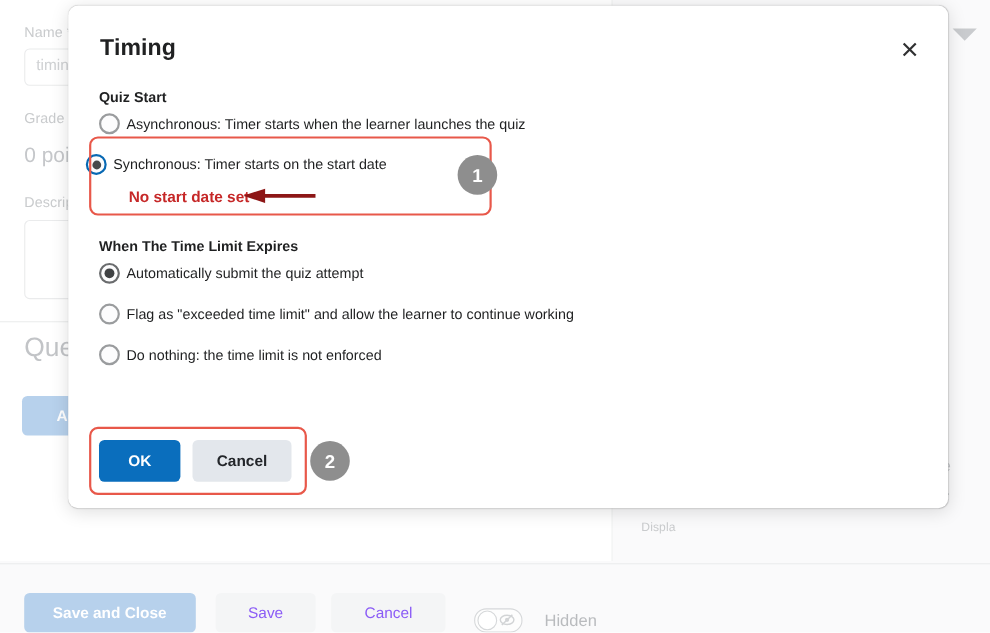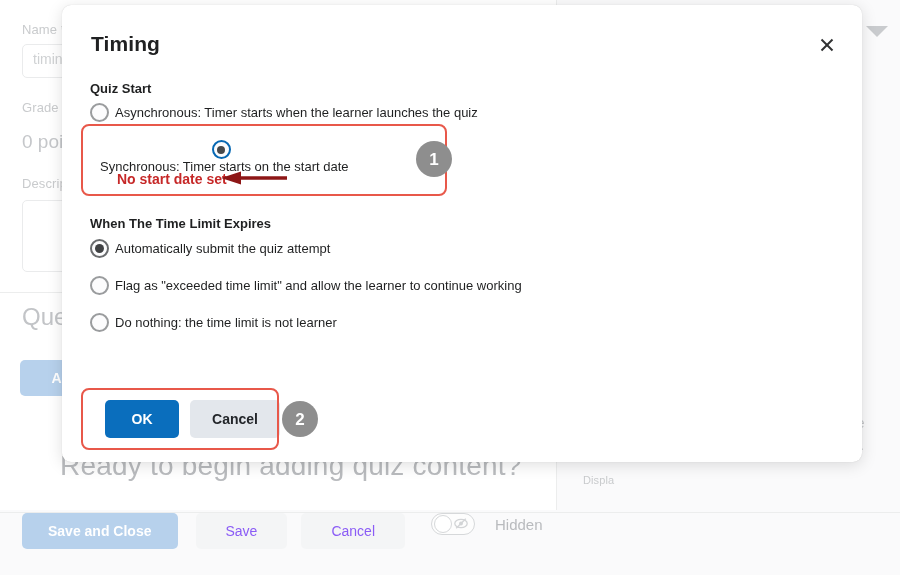--- a/index.html
+++ b/index.html
@@ -114,21 +114,21 @@
 
   
   #bottom-bar {
     position: absolute;
     left: 0; bottom: 0;
     width: 900px;
     height: 63px;
     background: #fafafb;
     border-top: 1px solid #eceded;
     display: flex;
-    align-items: flex-start;
+    align-items: flex-end;
     padding-left: 22px;
     box-sizing: border-box;
   }
   .bar-btn {
     height: 36px;
     border-radius: 5px;
     font-size: 14px;
     display: flex;
     align-items: center;
     justify-content: center;
@@ -324,21 +324,20 @@
     position: absolute;
     height: 38px;
     border-radius: 5px;
     font-size: 14px;
     font-weight: bold;
     display: flex;
     align-items: center;
     justify-content: center;
     cursor: pointer;
     white-space: nowrap;
-    margin-left: 15px;
   }
   #btn-ok {
     left: 28px; top: 395px;
     width: 74px;
     background: #0a6ebd;
     color: #ffffff;
   }
   #btn-cancel {
     left: 113px; top: 395px;
     width: 90px;
@@ -362,21 +361,20 @@
 
   <div class="bg-label" style="left:22px; top:176px;">Description</div>
   <div class="bg-input" style="left:22px; top:200px; width:230px; height:72px;"></div>
 
   <div class="bg-divider" style="left:0px; top:292px; width:556px;"></div>
 
   <div class="bg-section-title" style="left:22px; top:303px;">Questions</div>
 
   <div class="bg-btn-primary" style="left:20px; top:360px; width:90px; height:36px;">Add</div>
 
-  <div class="bg-ready">Ready to begin adding quiz content?</div>
 
   <div class="bg-helptext" style="left:845px; top:415px;">the</div>
   <div class="bg-helptext" style="left:853px; top:437px;">s.</div>
 
   <div class="bg-label" style="left:560px; top:474px; font-size:11px;margin-left:23px;">Displa</div>
 
   <div class="bg-collapse-caret"></div>
 </div>
 
 <div id="bottom-bar">
@@ -410,21 +408,21 @@
     </svg>
   </div>
 
   <div class="group-heading" style="left:28px; top:76px;">Quiz Start</div>
 
   <div class="radio-row" style="left:28px; top:98px;">
     <span class="radio"></span>
     <span class="radio-label">Asynchronous: Timer starts when the learner launches the quiz</span>
   </div>
 
-  <div class="radio-row" style="left:32px; top:135px;flex-direction:column;">
+  <div class="radio-row" style="left:16px; top:135px;">
     <span class="radio checked-blue"></span>
     <span class="radio-label">Synchronous: Timer starts on the start date</span>
   </div>
 
   <div class="no-start-date">No start date set</div>
 
   <div id="annot-arrow">
     <svg width="66" height="14" viewBox="0 0 66 14" aria-hidden="true">
       <line x1="18" y1="7" x2="66" y2="7" stroke="#8d1616" stroke-width="3.4"></line>
       <polygon points="0,7 20,0.5 20,13.5" fill="#8d1616"></polygon>
@@ -441,21 +439,21 @@
     <span class="radio-label">Automatically submit the quiz attempt</span>
   </div>
 
   <div class="radio-row" style="left:28px; top:271px;">
     <span class="radio"></span>
     <span class="radio-label">Flag as "exceeded time limit" and allow the learner to continue working</span>
   </div>
 
   <div class="radio-row" style="left:28px; top:308px;">
     <span class="radio"></span>
-    <span class="radio-label">Do nothing: the time limit is not learner</span>
+    <span class="radio-label">Do nothing: the time limit is not enforced</span>
   </div>
 
   <div class="modal-btn" id="btn-ok">OK</div>
   <div class="modal-btn" id="btn-cancel">Cancel</div>
 
   <div class="hl-box" id="hl-box-2"></div>
   <div class="badge" id="badge-2">2</div>
 </div>
 
 </body></html>

